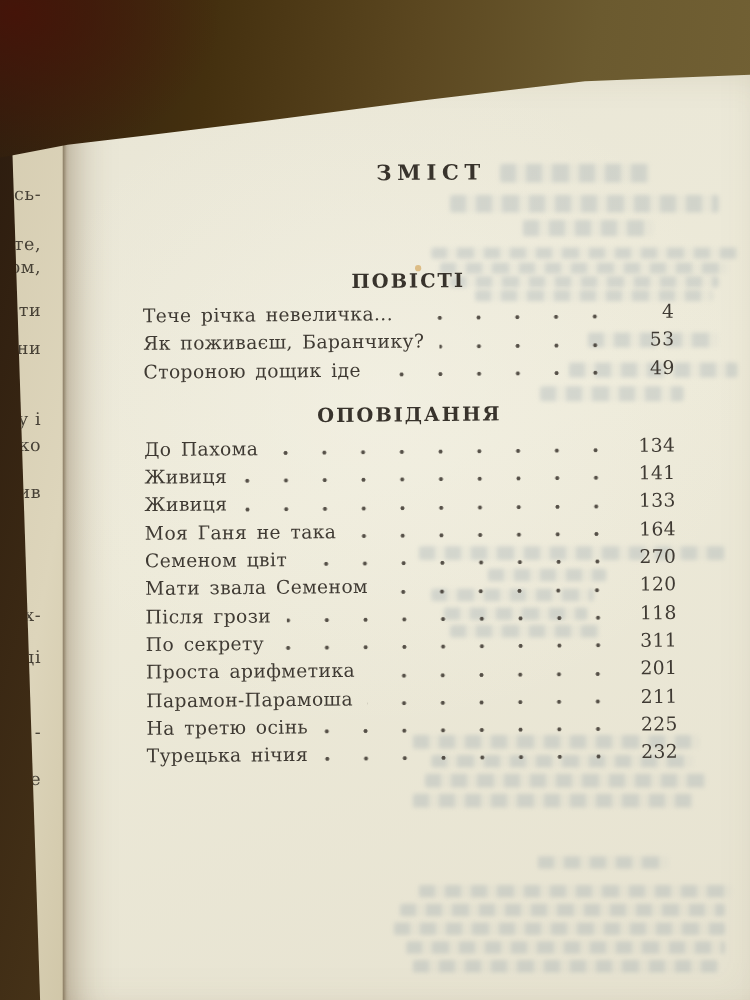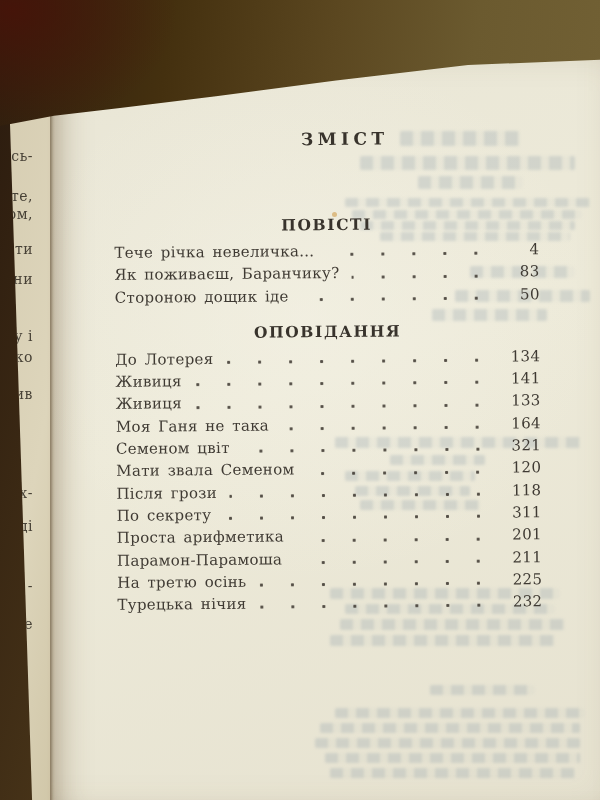--- a/index.html
+++ b/index.html
@@ -133,33 +133,33 @@
         <div class="rows">
   <div class="row">
     <span class="t">Тече річка невеличка...</span>
     <span class="leader"></span>
     <span class="pg">4</span>
   </div>
 
   <div class="row">
     <span class="t">Як поживаєш, Баранчику?</span>
     <span class="leader"></span>
-    <span class="pg">83</span>
+    <span class="pg">53</span>
   </div>
 
   <div class="row">
     <span class="t">Стороною дощик іде</span>
     <span class="leader"></span>
-    <span class="pg">50</span>
+    <span class="pg">49</span>
   </div>
 </div>
         <div class="sec-heading later">ОПОВІДАННЯ</div>
         <div class="rows">
   <div class="row">
-    <span class="t">До Лотерея</span>
+    <span class="t">До Пахома</span>
     <span class="leader"></span>
     <span class="pg">134</span>
   </div>
 
   <div class="row">
     <span class="t">Живиця</span>
     <span class="leader"></span>
     <span class="pg">141</span>
   </div>
 
@@ -171,21 +171,21 @@
 
   <div class="row">
     <span class="t">Моя Ганя не така</span>
     <span class="leader"></span>
     <span class="pg">164</span>
   </div>
 
   <div class="row">
     <span class="t">Семеном цвіт</span>
     <span class="leader"></span>
-    <span class="pg">321</span>
+    <span class="pg">270</span>
   </div>
 
   <div class="row">
     <span class="t">Мати звала Семеном</span>
     <span class="leader"></span>
     <span class="pg">120</span>
   </div>
 
   <div class="row">
     <span class="t">Після грози</span>

